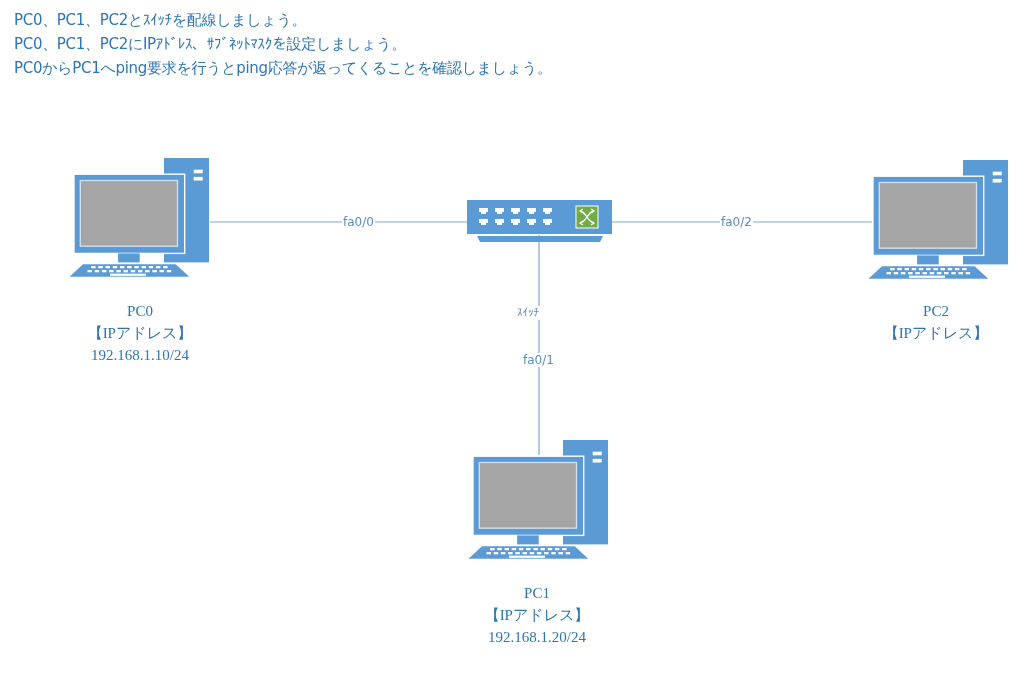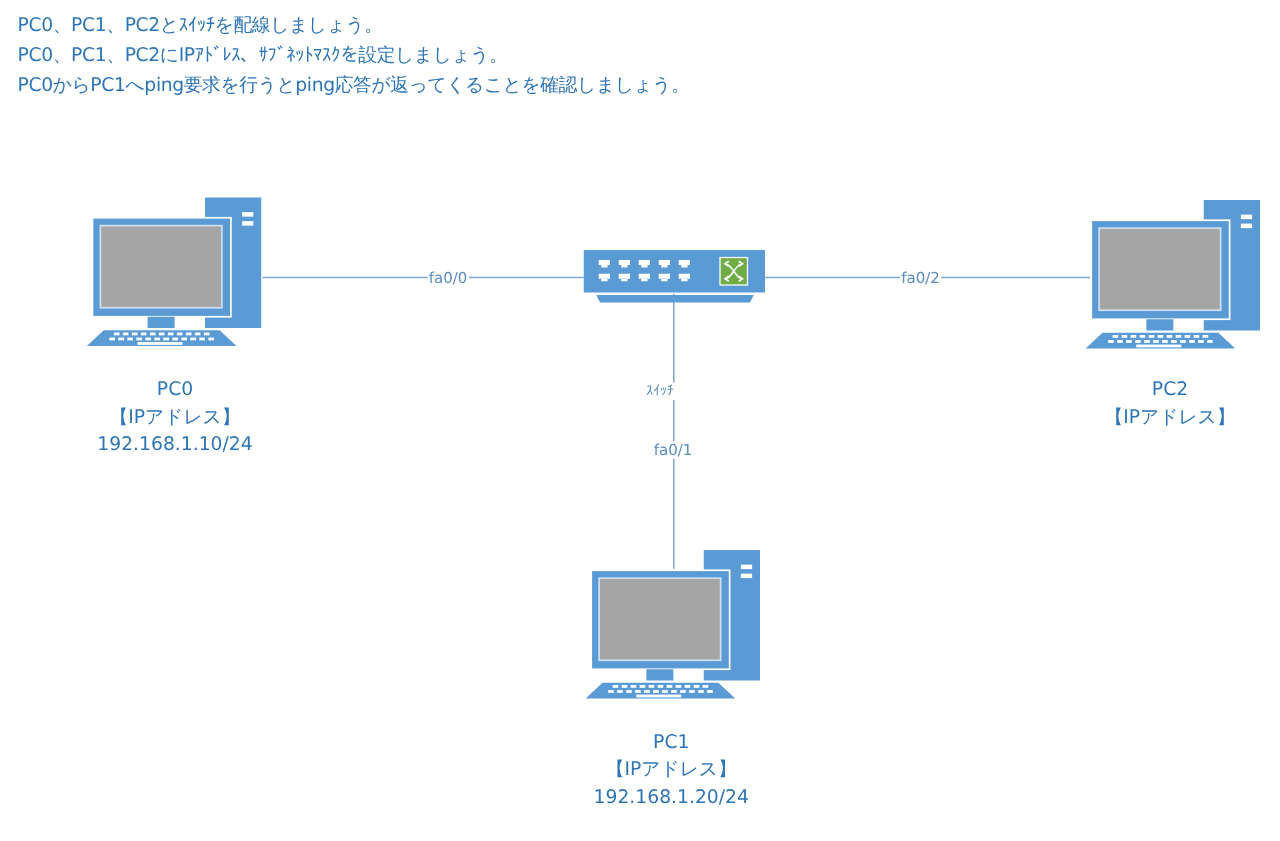--- a/index.html
+++ b/index.html
@@ -1,21 +1,21 @@
 <!DOCTYPE html>
 <html><head>
   <meta charset="utf-8">
   <style>
     html, body { margin: 0; padding: 0; background: #ffffff; }
     body { width: 1024px; height: 673px; position: relative; overflow: hidden;
            font-family: "DejaVu Sans", "Liberation Sans", sans-serif; color: #2e75b6; }
     .instructions { position: absolute; left: 14px; top: 8px; }
     .instr-line { font-size: 15px; line-height: 24px; color: #2e75b6; white-space: nowrap; letter-spacing: -0.3px; }
     svg.topology { position: absolute; left: 0; top: 0; }
-    .label { position: absolute; text-align: center; color: #2e75b6; font-size: 15px; line-height: 22px; white-space: nowrap; }
+    .label { position: absolute; text-align: center; color: #2e75b6; font-size: 15px; line-height: 22px; white-space: nowrap; font-family: Liberation Serif, serif; }
     .port-label { position: absolute; font-size: 12px; color: #5b8dbf; background: #fff; padding: 0 1px; line-height: 14px; }
   </style>
 </head>
 <body>
 
 <div class="instructions">
   <div class="instr-line">PC0、PC1、PC2とｽｲｯﾁを配線しましょう。</div>
   <div class="instr-line">PC0、PC1、PC2にIPｱﾄﾞﾚｽ、ｻﾌﾞﾈｯﾄﾏｽｸを設定しましょう。</div>
   <div class="instr-line">PC0からPC1へping要求を行うとping応答が返ってくることを確認しましょう。</div>
 </div>

